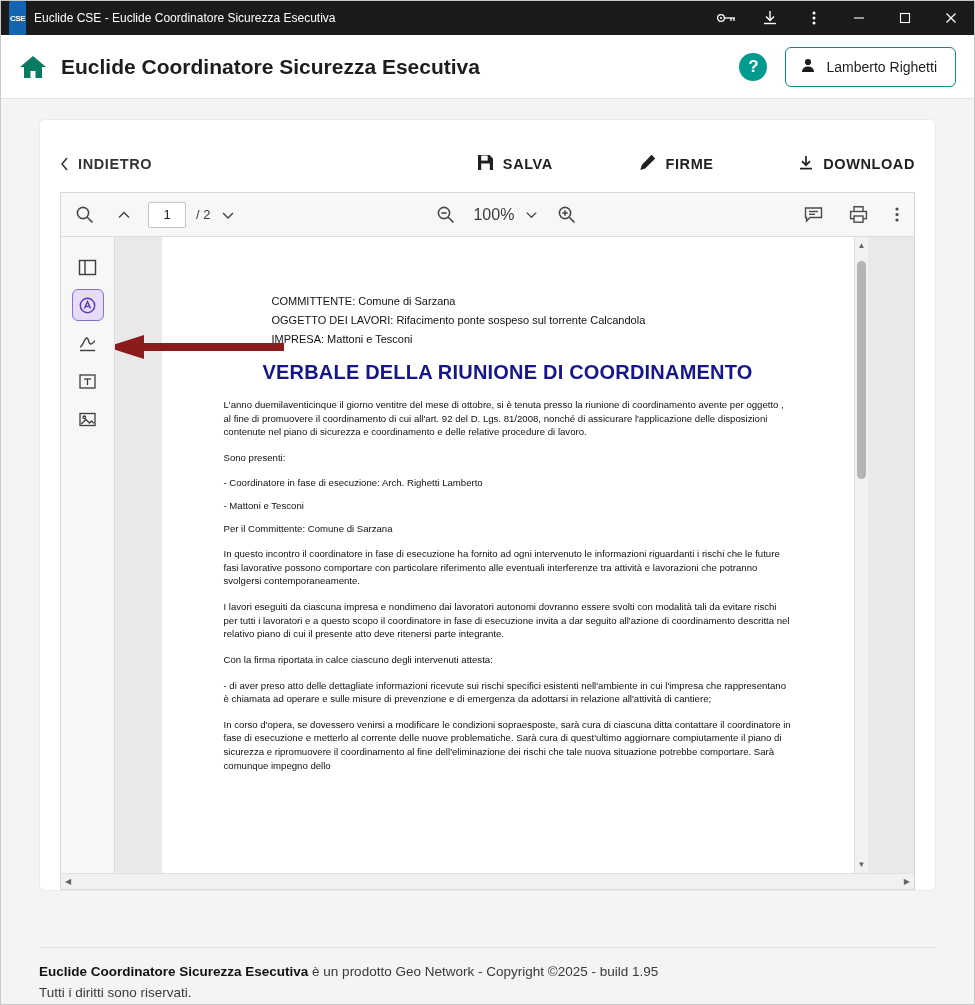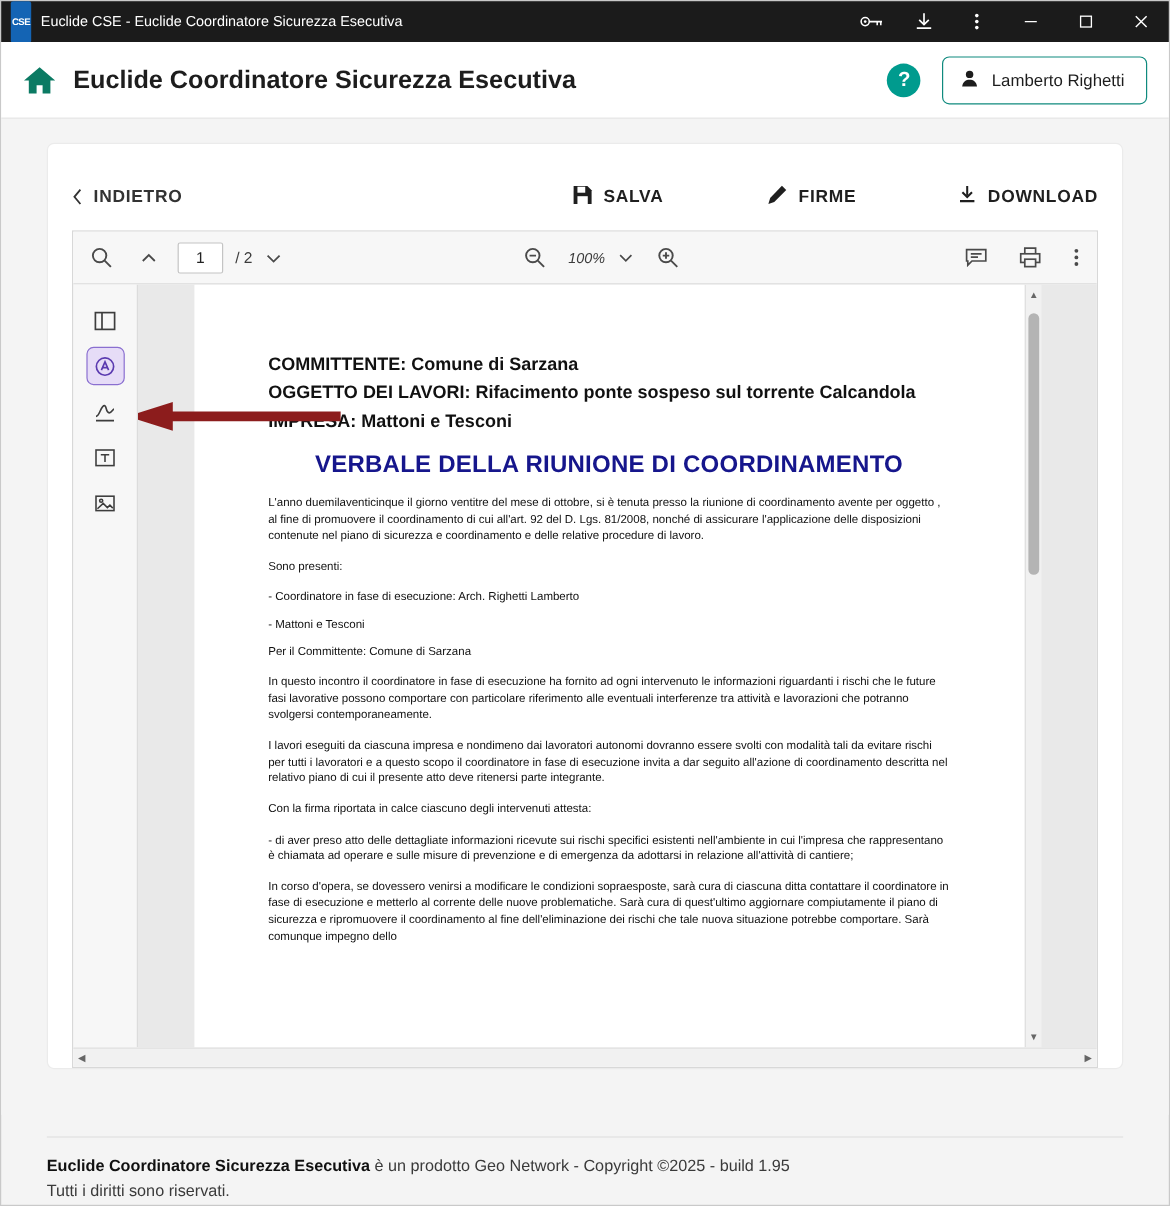--- a/index.html
+++ b/index.html
@@ -155,21 +155,21 @@
     width: 38px; height: 26px;
     border: 1px solid #c4c4c4;
     border-radius: 2px;
     background: #fff;
     font-size: 13px;
     text-align: center;
     color: #222;
     font-family: "Liberation Sans", sans-serif;
   }
   .pg-total { font-size: 13px; color: #3c3c3c; }
-  .zoom-label { font-size: 12px; color: #3c3c3c; font-style: italic; }
+  .zoom-label { font-size: 16px; color: #3c3c3c; }
   .tb-icon { color: #4a4a4a; display: flex; align-items: center; }
   .flex1 { flex: 1 1 auto; }
 
   
   .viewer-main {
     flex: 1 1 auto;
     display: flex;
     overflow: hidden;
     background: #e9e9e9;
   }
@@ -203,21 +203,21 @@
     background: #e9e9e9;
     display: flex;
     justify-content: center;
   }
   .page {
     width: 692px;
     background: #ffffff;
     padding: 58px 62px 0 62px;
     position: relative;
   }
-  .doc-bold { font-weight: bold; font-size: 15px; color: #111; }
+  .doc-bold { font-weight: normal; font-size: 11px; color: #111; margin-left: 48px; }
   .doc-title {
     text-align: center;
     color: #16168c;
     font-weight: bold;
     font-size: 20px;
     margin: 16px 0 14px 0;
     letter-spacing: 0.2px;
   }
   .doc-p {
     font-size: 9.6px;

